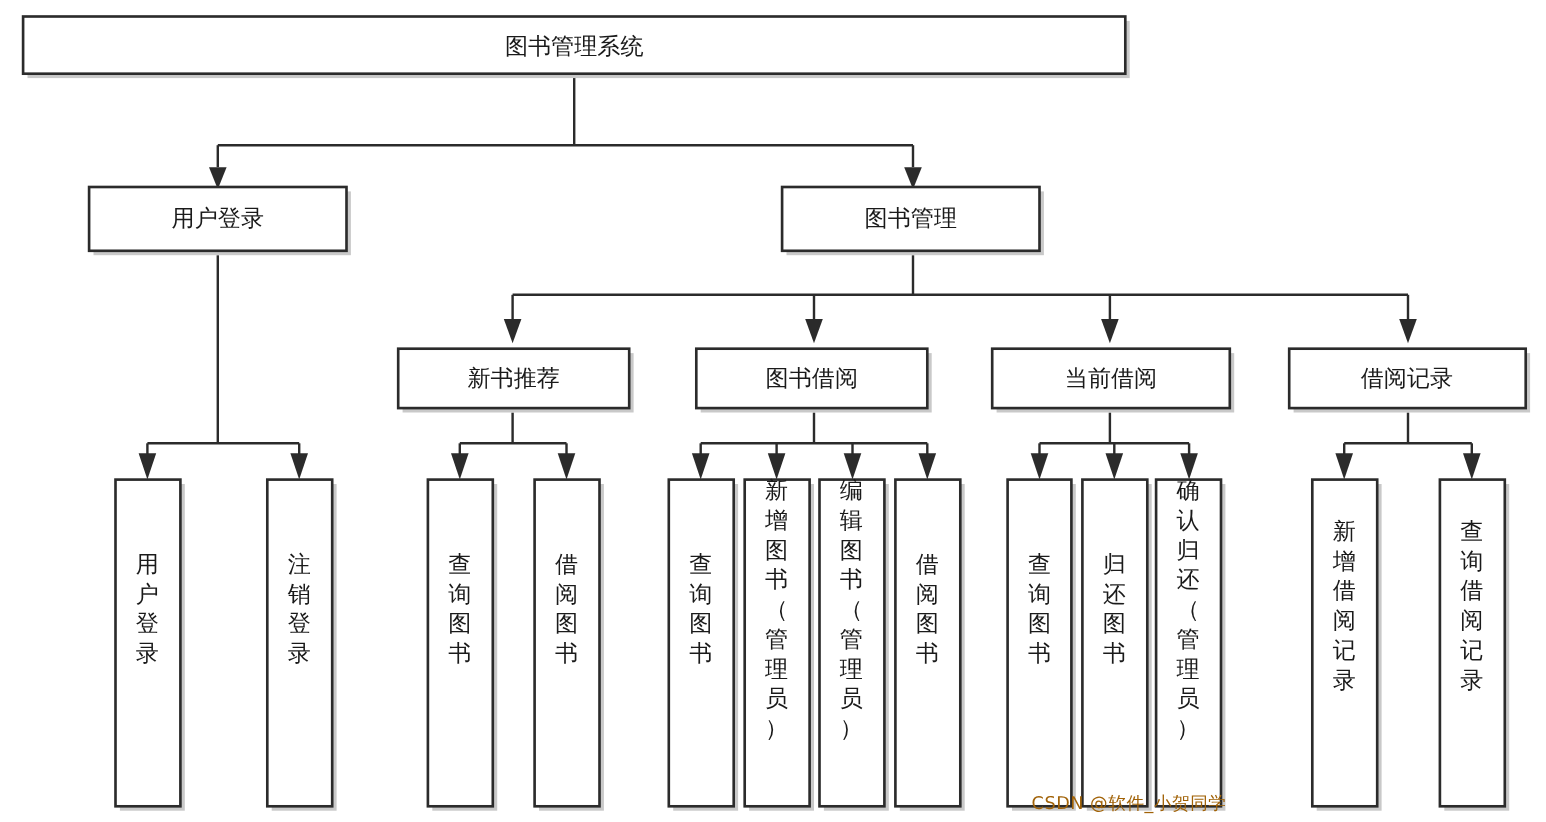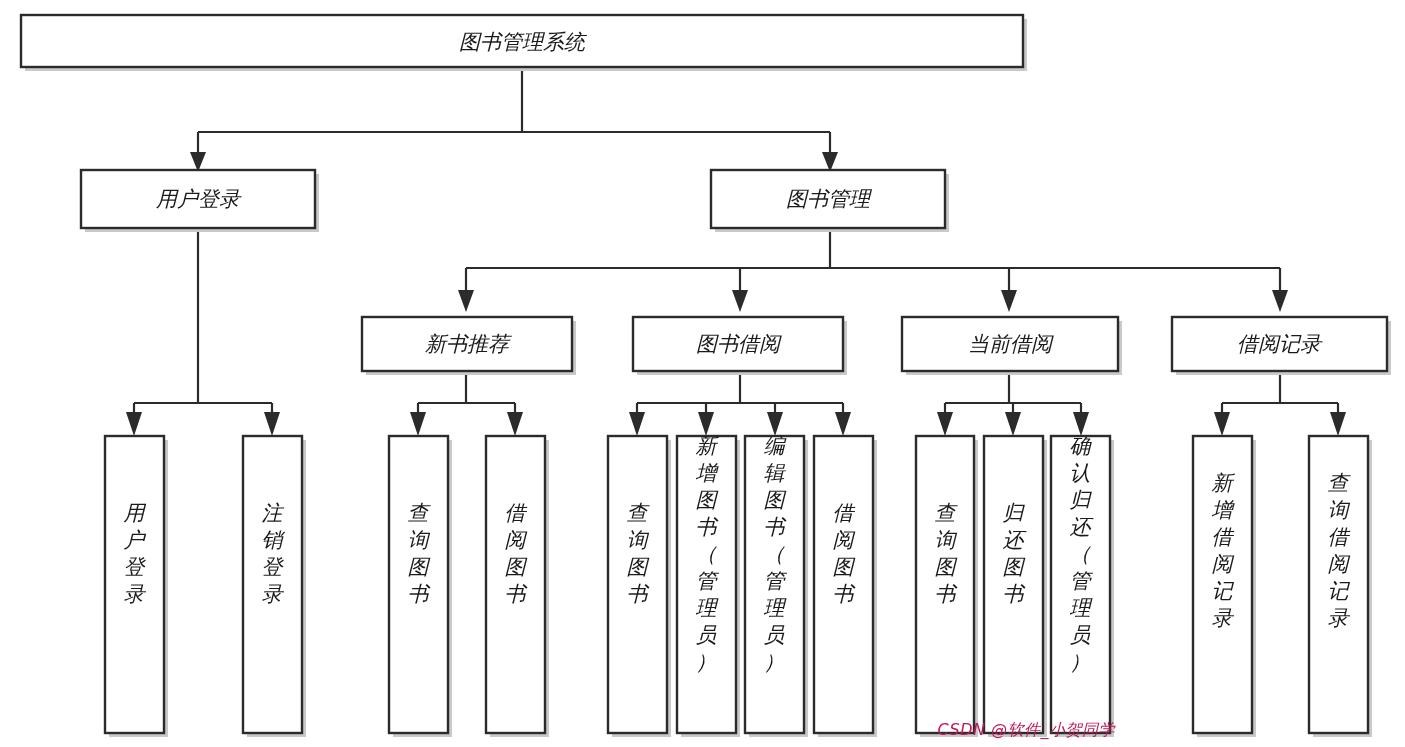--- a/index.html
+++ b/index.html
@@ -11,21 +11,20 @@
     font-family: "DejaVu Sans", "Liberation Sans", sans-serif;
     width: 1405px;
     height: 747px;
     overflow: hidden;
   }
   #diagram-root {
     position: relative;
     width: 1127px;
     height: 747px;
     background: #ffffff;
-    font-style: italic;
   }
   svg.diagram-layer {
     position: absolute;
     left: 0;
     top: 0;
     width: 1405px;
     height: 747px;
   }
   .node-box {
     fill: #ffffff;
@@ -56,21 +55,21 @@
   .arrow-head {
     fill: #2b2b2b;
     stroke: none;
   }
   .watermark {
     position: absolute;
     right: 12px;
     bottom: 6px;
     font-family: "DejaVu Sans", "Liberation Sans", sans-serif;
     font-size: 16px;
-    color: #be185d;
+    color: #a16207;
     letter-spacing: 0.5px;
     white-space: nowrap;
     pointer-events: none;
   }
 </style>
 </head>
 <body>
 
 <div id="diagram-root">
 

